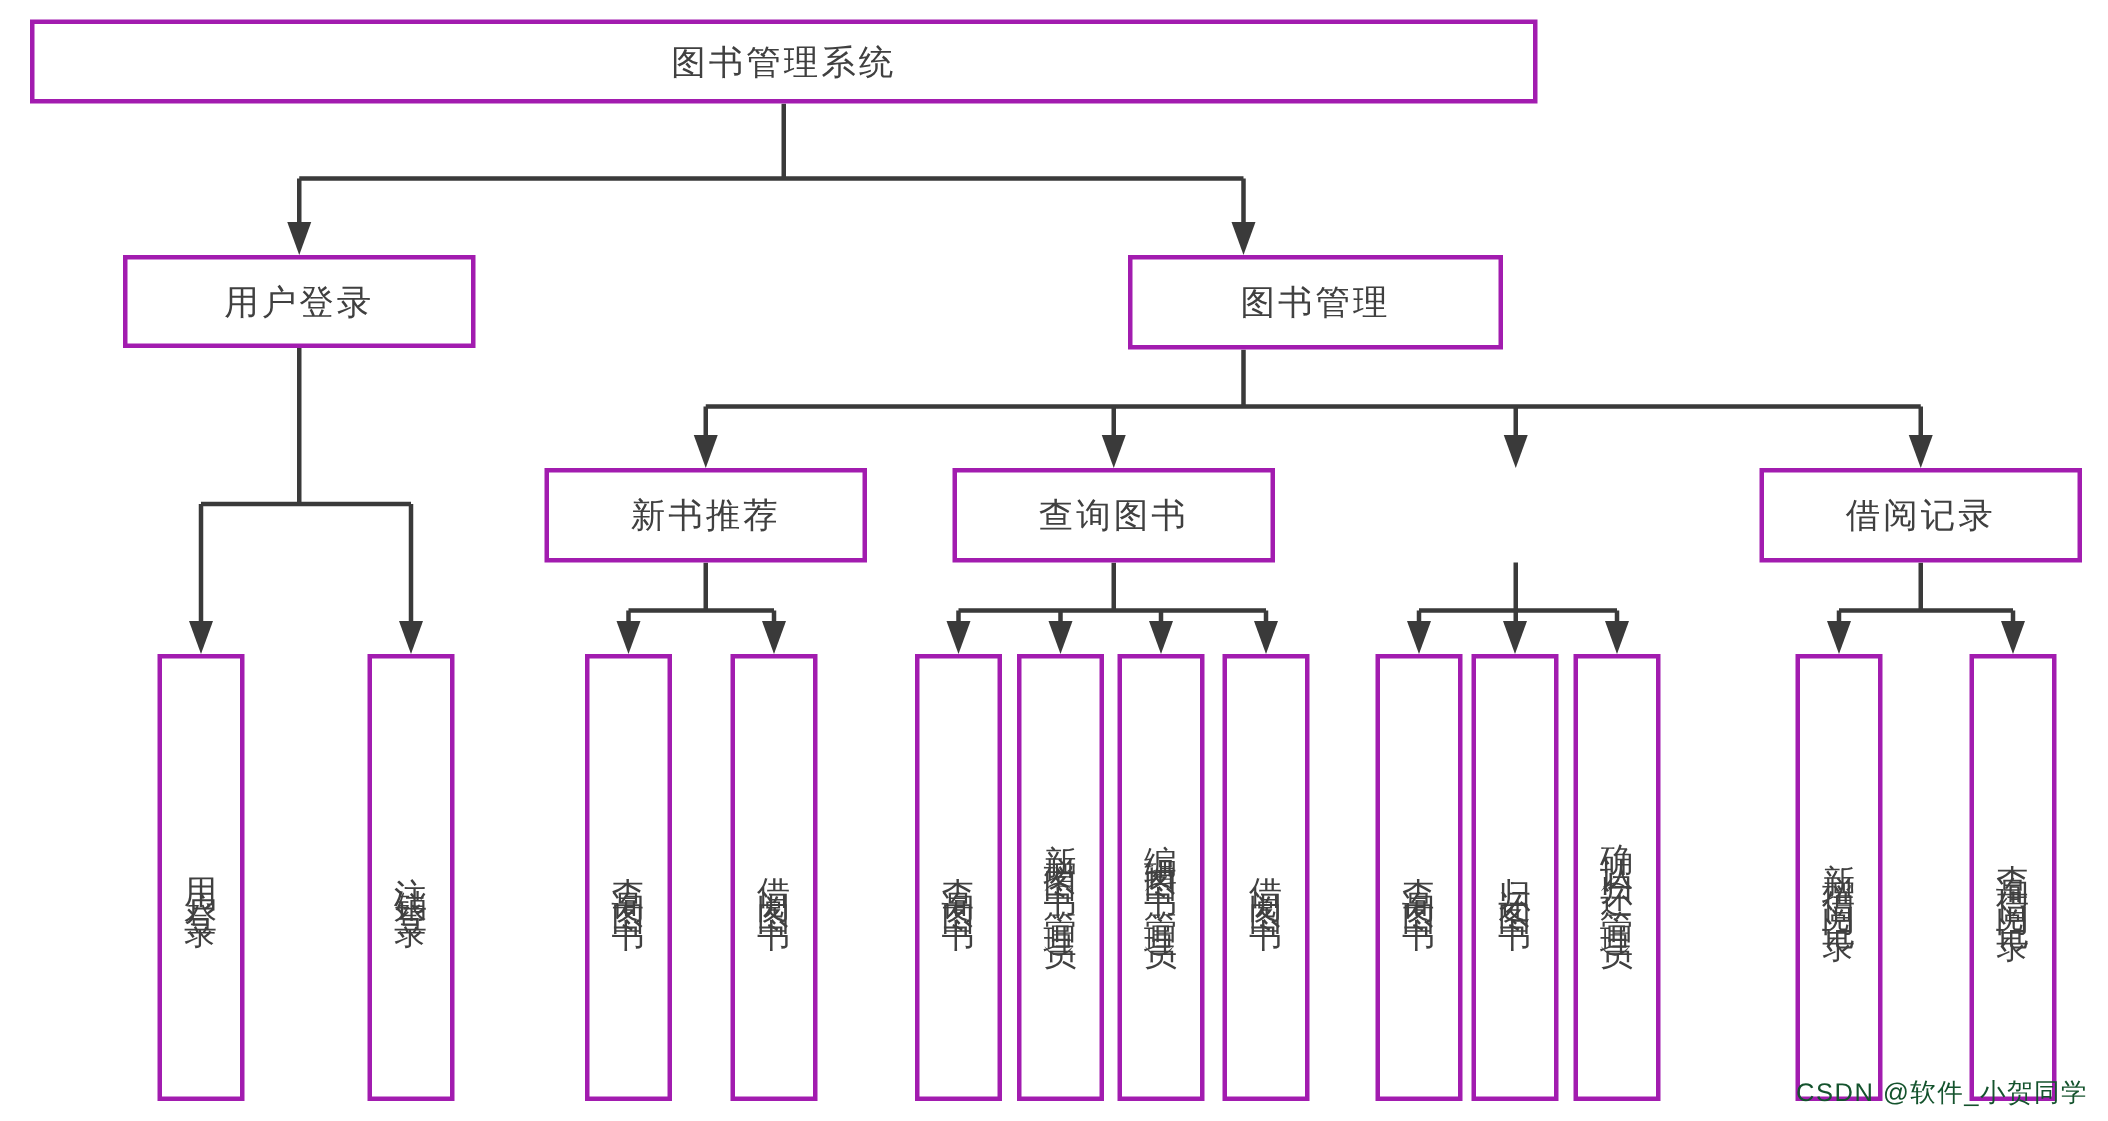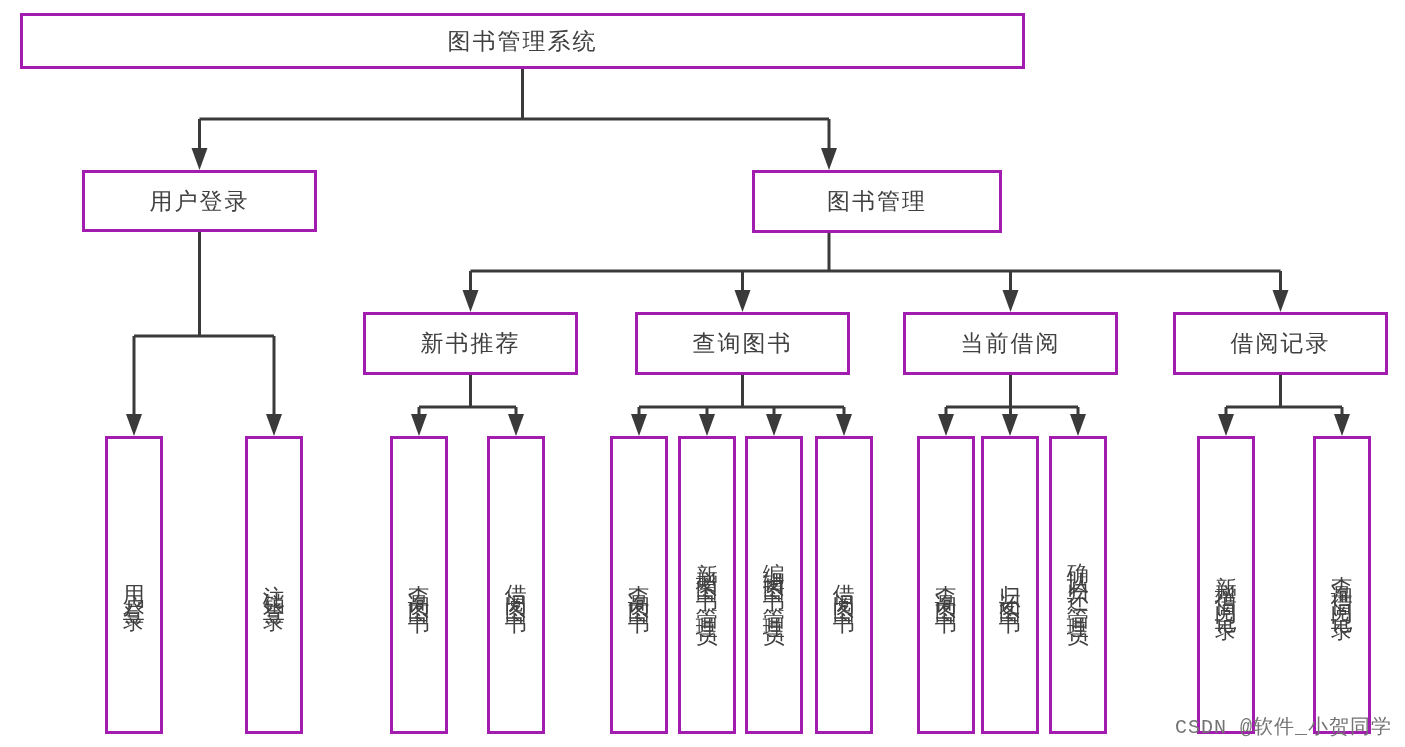--- a/index.html
+++ b/index.html
@@ -14,21 +14,21 @@
     color:#404040; z-index:1;
   }
   .h-node { font-size:23px; letter-spacing:2px; white-space:nowrap; }
   .leaf { top:436px; width:58px; height:298px; }
   .leaf .v-text {
     display:block; writing-mode:vertical-rl; text-orientation:mixed;
     font-size:22px; letter-spacing:9px; line-height:1.15; white-space:nowrap;
   }
   .watermark {
     position:absolute; right:13px; bottom:7px; z-index:5;
-    color:#737373; font-size:20px; letter-spacing:1px; white-space:nowrap;font-family:Liberation Mono, monospace;
+    color:#14532d; font-size:17px; letter-spacing:1px; white-space:nowrap;
   }
 </style>
 </head>
 <body>
 
 <div class="canvas">
 
   <svg class="connector-layer" width="1405" height="747" viewBox="0 0 1405 747">
     <g stroke-width="3" fill="none" stroke="#3a3a3a">
       <path d="
@@ -73,23 +73,20 @@
   <div class="node h-node" style="left:752px; top:170px; width:250px; height:63px;">
     <span>图书管理</span>
   </div>
 
   <div class="node h-node" style="left:363px; top:312px; width:215px; height:63px;text-align:right;">
     <span>新书推荐</span>
   </div>
   <div class="node h-node" style="left:635px; top:312px; width:215px; height:63px;">
     <span>查询图书</span>
   </div>
-  <div class="node h-node" style="left:903px; top:312px; width:215px; height:63px;">
-    <span>当前借阅</span>
-  </div>
   <div class="node h-node" style="left:1173px; top:312px; width:215px; height:63px;">
     <span>借阅记录</span>
   </div>
 
   <div class="node leaf" style="left:105px;">
     <span class="v-text">用户登录</span>
   </div>
   <div class="node leaf" style="left:245px;">
     <span class="v-text">注销登录</span>
   </div>

